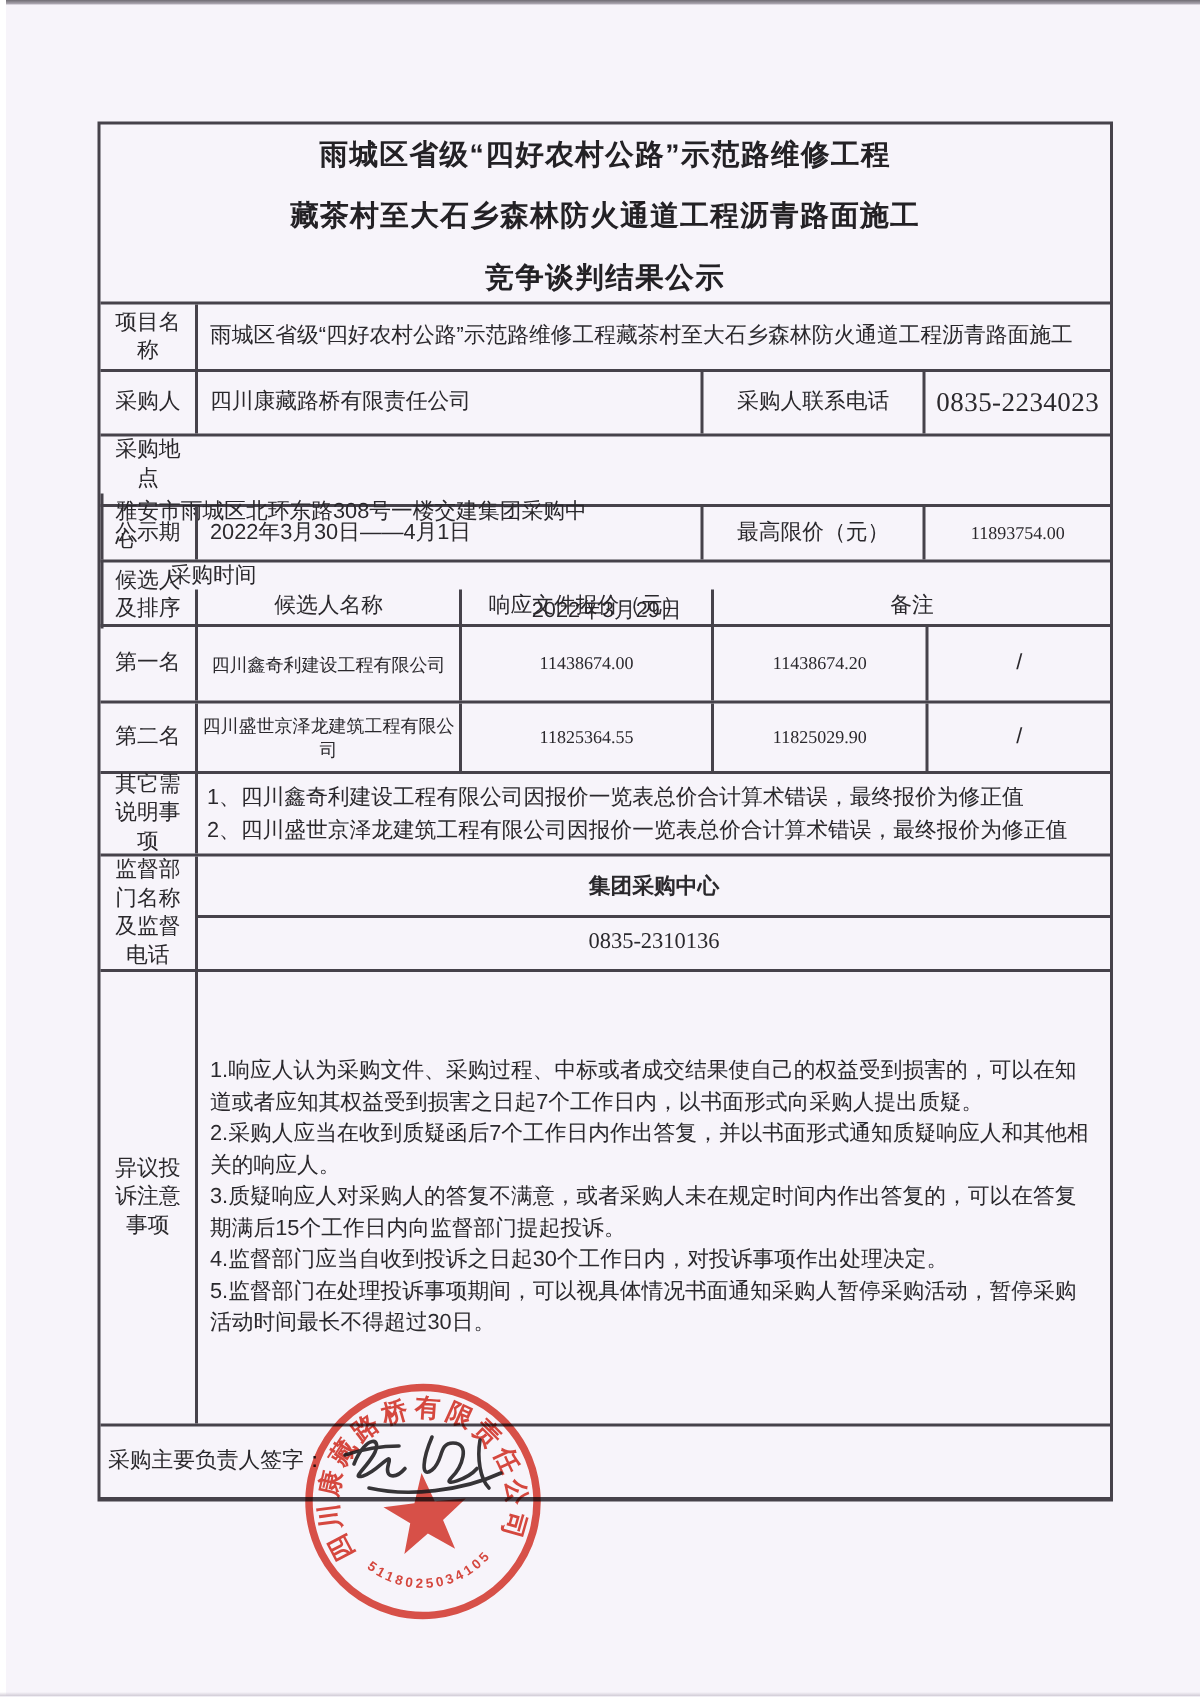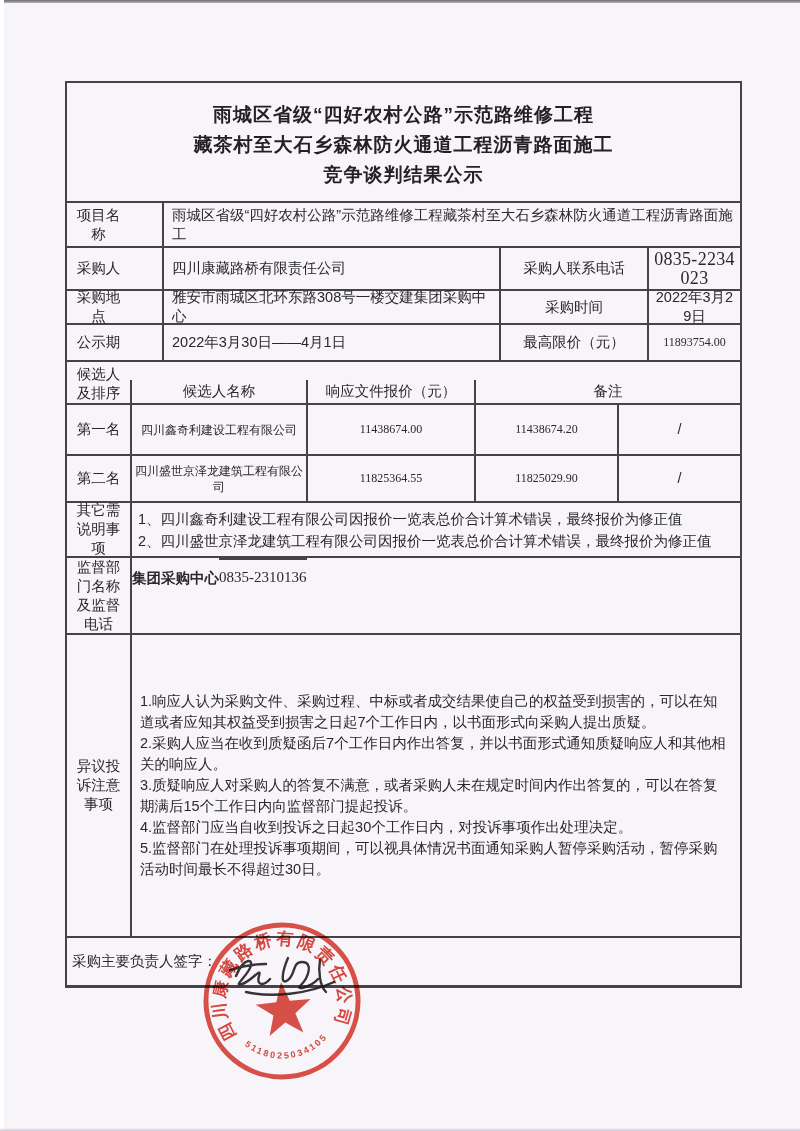--- a/index.html
+++ b/index.html
@@ -34,21 +34,21 @@
     background:linear-gradient(to top,#cdc7d2,rgba(247,244,250,0));
   }
   
   .doc-table{
     position:absolute;left:65px;top:81px;width:677px;
     border:2px solid var(--line);
     border-bottom-width:3px;
   }
   .title-block{
     height:118px;
-    display:flex;flex-direction:column;justify-content:center;align-items:center;
+    display:flex;flex-direction:column;justify-content:space-between;align-items:center;
     padding-top:6px;
   }
   .title-line{
     font-size:19px;font-weight:700;line-height:30px;letter-spacing:1px;
     color:#232125;
   }
   .tr{
     display:flex;
     border-top:2px solid var(--line);
     align-items:stretch;
@@ -58,47 +58,47 @@
     font-size:14.5px;
     word-break:break-all;
     line-height:19px;
   }
   .td + .td, .td + .sup-right{border-left:2px solid var(--line);}
   .lbl{
     width:63px;flex:none;
     justify-content:center;text-align:center;
     padding:0 7px;
   }
-  .val{padding:3px 6px 3px 8px;margin-left:32px;}
+  .val{padding:3px 6px 3px 8px;}
   .ctr{justify-content:center;text-align:center;padding:2px 4px;}
   .num{font-family:"Liberation Serif","DejaVu Serif",serif;font-size:18px;letter-spacing:.3px;}
   .num-sm{font-family:"Liberation Serif","DejaVu Serif",serif;font-size:12px;}
   .w-i2{width:337px;flex:none;}
   .w-i3{width:148px;flex:none;}
   .w-c2{width:176px;flex:none;}
   .w-c3{width:168px;flex:none;}
   .w-c4{width:143px;flex:none;}
   .grow{flex:1;}
   .h-project{height:45px;}
   .h-purchaser{height:43px;}
-  .h-location{height:34px;}
+  .h-location{height:47px;flex-direction:column;}
   .h-publicity{height:37px;}
   .h-candhdr{height:43px;align-items:flex-end;}
   .h-cand1{height:51px;}
   .h-cand2{height:47px;}
   .h-other{height:55px;}
   .h-supervision{height:77px;}
   .h-objection{height:303px;}
   .h-sign{height:49px;}
   .cand-name{font-size:12px;line-height:16px;padding:2px 3px;justify-content:center;text-align:center;}
   .other-lines p, .obj-lines p{margin:0;line-height:22px;}
   .other-lines{width:100%;padding:2px 6px;}
   .obj-lines{width:100%;padding:4px 8px 4px 8px;}
   .obj-lines p{line-height:21px;}
-  .sup-right{flex:1;display:flex;flex-direction:row;}
+  .sup-right{flex:1;display:flex;flex-direction:column;}
   .sup-sub{
     display:flex;align-items:center;justify-content:center;
     font-size:14.5px;
   }
   .sup-sub:first-child{height:40px;font-weight:600;}
   .sup-sub:last-child{height:37px;border-top:2px solid var(--line);
     font-family:"Liberation Serif","DejaVu Serif",serif;font-size:15px;}
   .sign-cell{padding-left:5px;font-size:14.5px;}
   
   .stamp-wrap{

